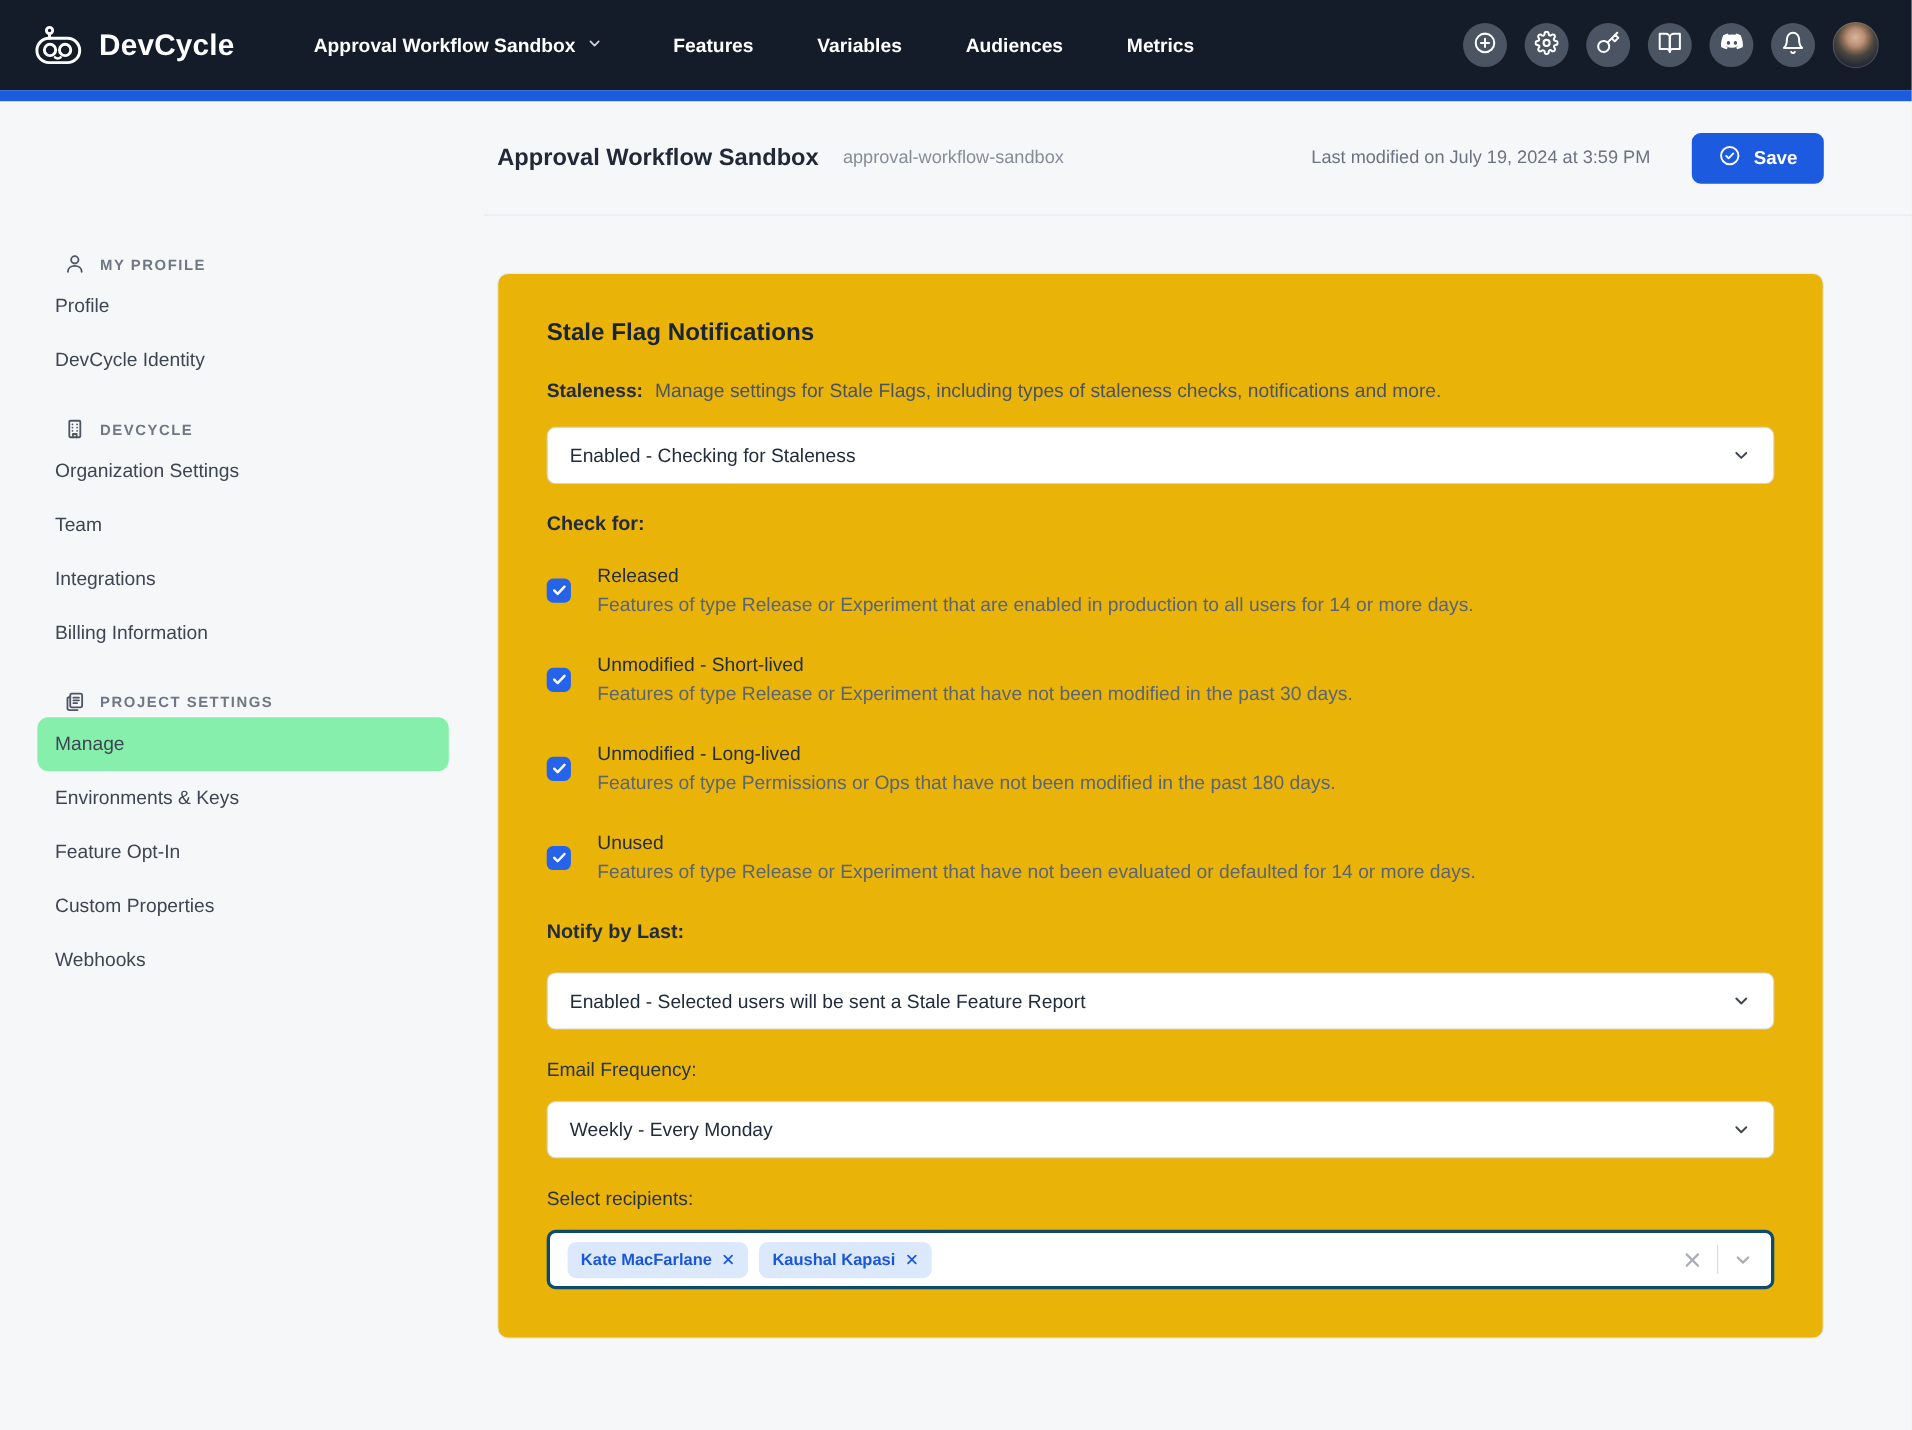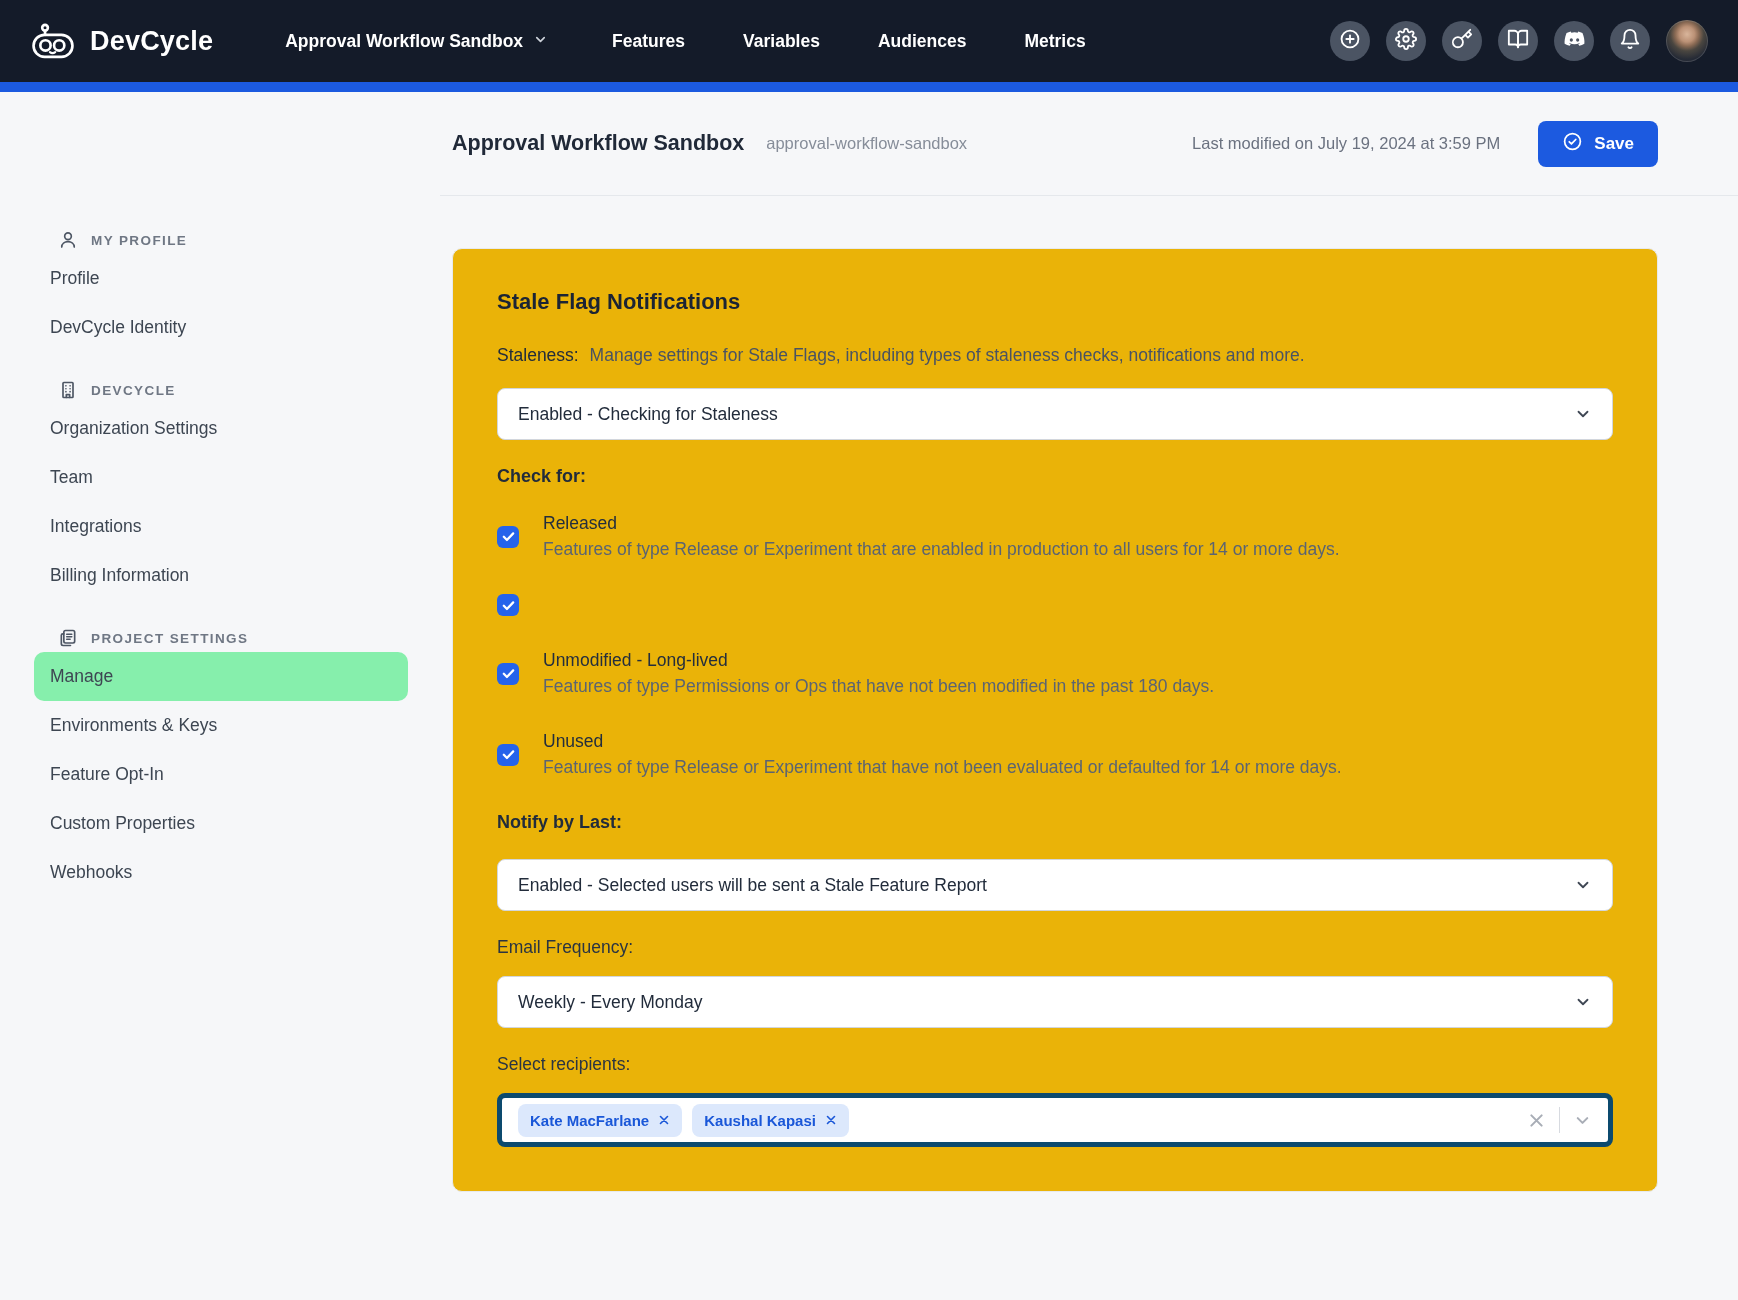--- a/index.html
+++ b/index.html
@@ -75,39 +75,39 @@
     font-family:inherit;
   }
 
   
   .card {
     background:#eab308; border:1px solid #e7eaee; border-radius:10px;
     margin:52px 80px 0 12px; padding:40px 44px 44px;
   }
   .card-title { font-size:22px; font-weight:700; color:#1b2434; margin-bottom:30px; }
   .staleness-line { font-size:17.5px; color:#4a5362; margin-bottom:22px; }
-  .staleness-line .bold-lead { font-weight:400; color:#222c3b; margin-right:6px; }
+  .staleness-line .bold-lead { font-weight:700; color:#222c3b; margin-right:6px; }
   .select {
     height:52px; border:1px solid #d2d6dc; border-radius:8px; background:#fff;
     display:flex; align-items:center; padding:0 20px;
     font-size:17.5px; color:#222c3b; cursor:pointer; margin-bottom:26px;
   }
   .select .chev { margin-left:auto; color:#3f4754; display:flex; }
   .group-label { font-size:18px; font-weight:700; color:#222c3b; margin-bottom:26px; }
   .group-label.notify { margin-top:14px; }
   .check-row { display:flex; align-items:center; gap:24px; margin-bottom:34px; }
   .checkbox {
     width:22px; height:22px; flex:none; border-radius:6px; background:#2563eb;
     display:flex; align-items:center; justify-content:center; color:#fff; cursor:pointer;
   }
   .check-label { font-size:17.5px; color:#242e3d; margin-bottom:5px; }
   .check-desc { font-size:17.5px; color:#5b6472; }
   .sub-label { font-size:17.5px; color:#2a3442; margin-bottom:18px; }
   .recipients-field {
-    height:54px; border:5px solid #0c4a6e; border-radius:8px; background:#fff;
+    height:54px; border:3px solid #0c4a6e; border-radius:8px; background:#fff;
     display:flex; align-items:center; padding:0 16px; cursor:pointer;
   }
   .chip {
     background:#dce8fc; color:#1a57d8; font-size:15px; font-weight:600;
     padding:8px 12px; border-radius:8px; display:inline-flex; align-items:center;
     gap:9px; margin-right:10px;
   }
   .chip .chip-x { display:flex; color:#1a57d8; cursor:pointer; }
   .field-controls { margin-left:auto; display:flex; align-items:center; color:#a8adb6; }
   .field-controls .ctl { display:flex; cursor:pointer; }
@@ -304,20 +304,24 @@
             <div class="check-desc">Features of type Release or Experiment that are enabled in production to all users for 14 or more days.</div>
           </div>
         </div>
 
         <div class="check-row">
           <span class="checkbox">
             <svg width="15" height="15" viewBox="0 0 24 24" fill="none" stroke="#ffffff" stroke-width="3.6" stroke-linecap="round" stroke-linejoin="round">
                 <path d="M4.5 12.5l5 5L19.5 7"></path>
               </svg>
           </span>
+          <div>
+            <div class="check-label">Unmodified - Short-lived</div>
+            <div class="check-desc">Features of type Release or Experiment that have not been modified in the past 30 days.</div>
+          </div>
         </div>
 
         <div class="check-row">
           <span class="checkbox">
             <svg width="15" height="15" viewBox="0 0 24 24" fill="none" stroke="#ffffff" stroke-width="3.6" stroke-linecap="round" stroke-linejoin="round">
                 <path d="M4.5 12.5l5 5L19.5 7"></path>
               </svg>
           </span>
           <div>
             <div class="check-label">Unmodified - Long-lived</div>

